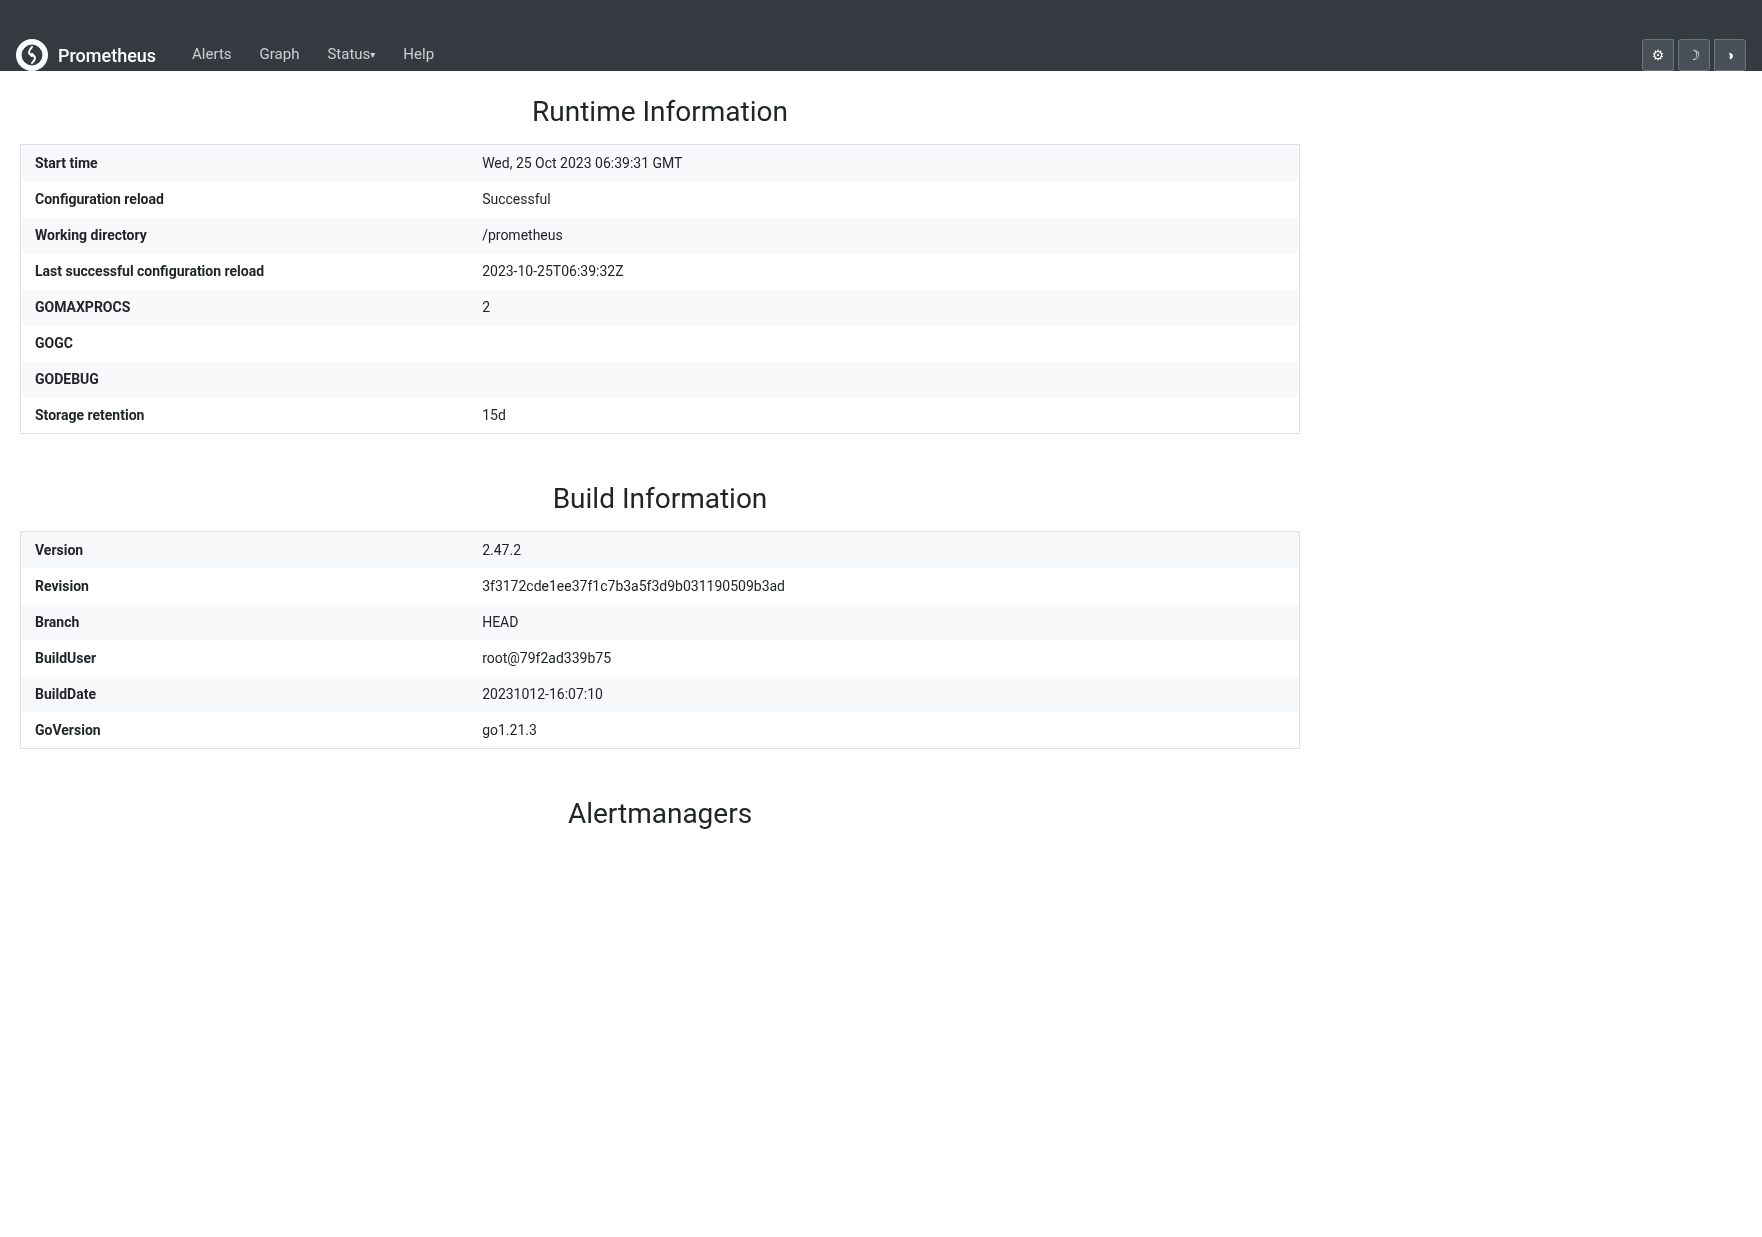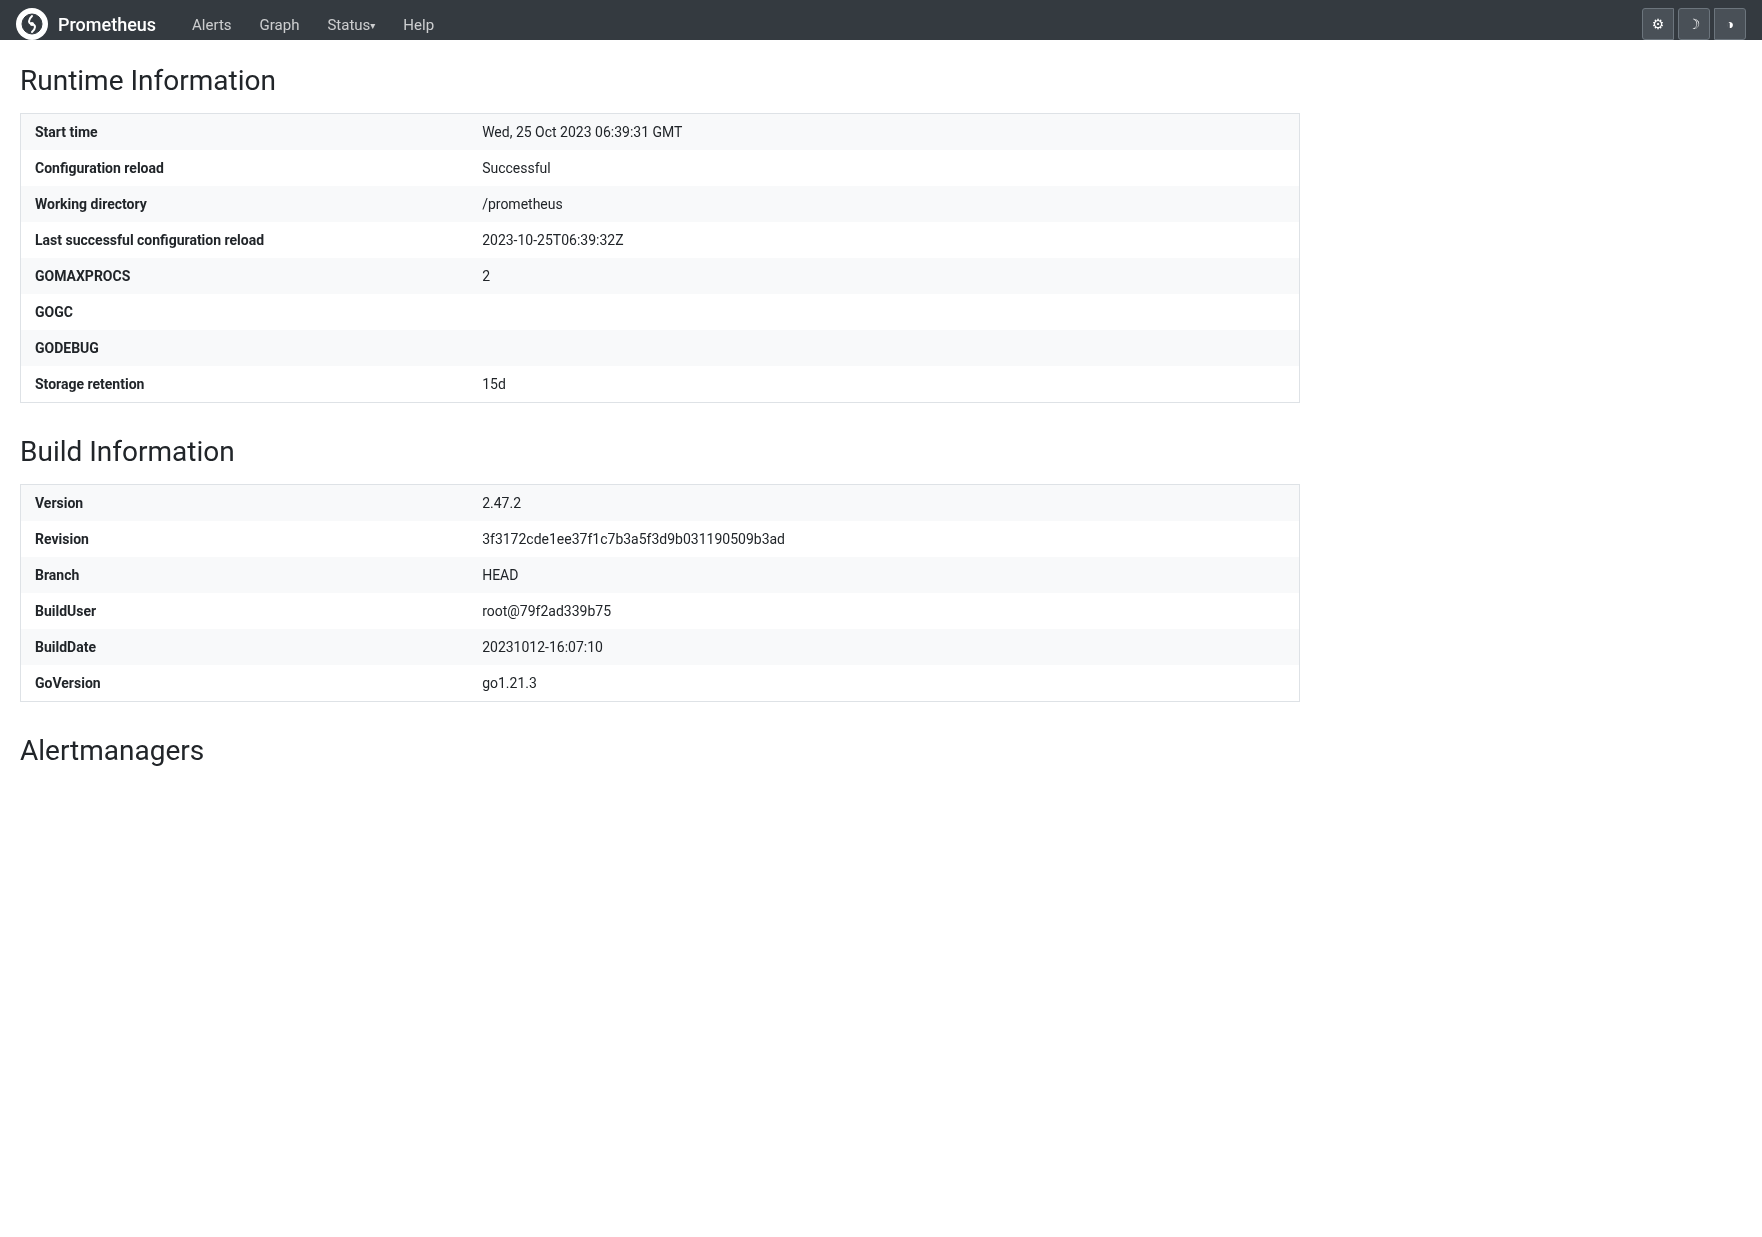--- a/index.html
+++ b/index.html
@@ -12,23 +12,23 @@
       font-family: -apple-system, BlinkMacSystemFont, "Segoe UI", Roboto, Helvetica, Arial, sans-serif;
       font-size: 14px;
       background: #fff;
       color: #212529;
     }
 
     
     .navbar {
       background-color: #343a40;
       display: flex;
-      align-items: flex-start;
-      padding: 8px 16px;
-      height: 40px;
+      align-items: flex-end;
+      padding: 0 16px;
+      height: 71px;
       gap: 24px;
     }
 
     .navbar-brand {
       display: flex;
       align-items: center;
       gap: 10px;
       color: #fff;
       font-size: 18px;
       font-weight: 500;
@@ -112,27 +112,28 @@
     .main-content {
       padding: 24px 20px;
       max-width: 1320px;
     }
 
     .section-title {
       font-size: 28px;
       font-weight: 400;
       margin-bottom: 16px;
       color: #212529;
+      text-align: center;
     }
 
     
     .info-table {
       width: 100%;
       border-collapse: collapse;
-      margin-bottom: 32px;
+      margin-bottom: 48px;
       border: 1px solid #dee2e6;
     }
 
     .info-table tr:nth-child(odd) {
       background-color: #f8f9fa;
     }
 
     .info-table tr:nth-child(even) {
       background-color: #ffffff;
     }

